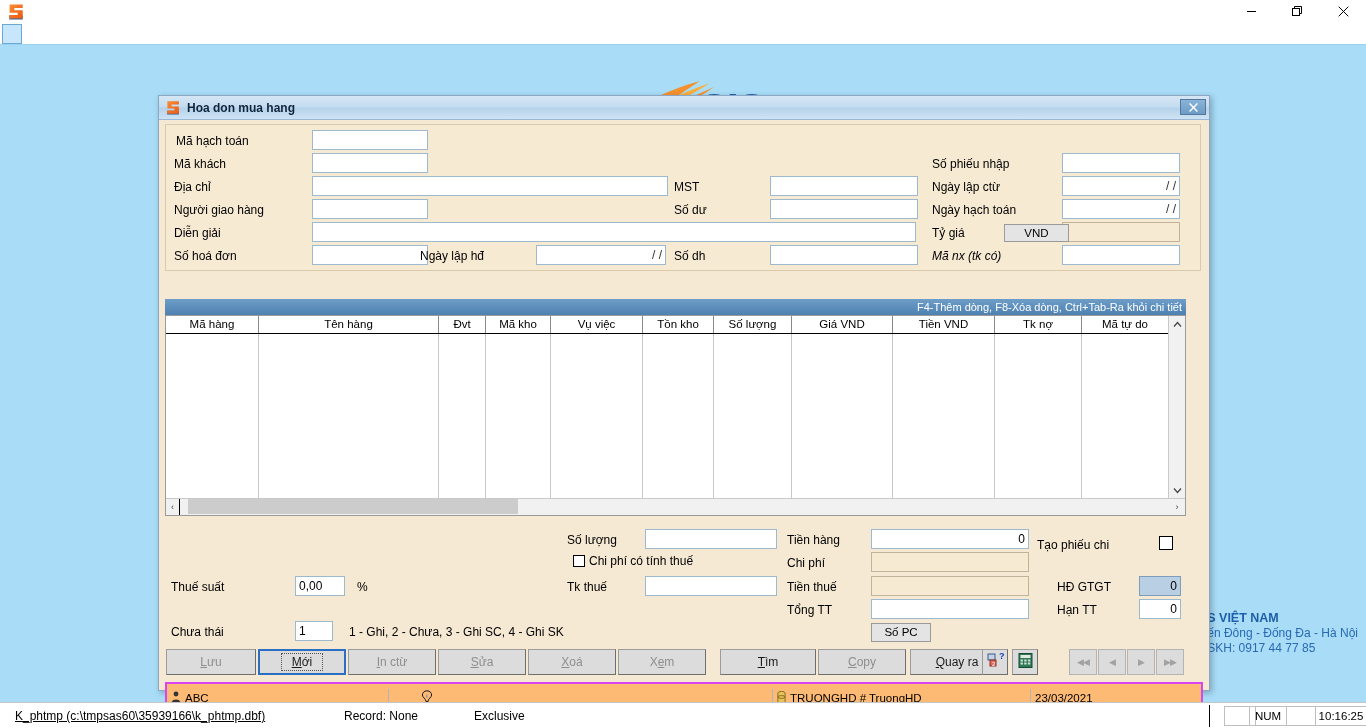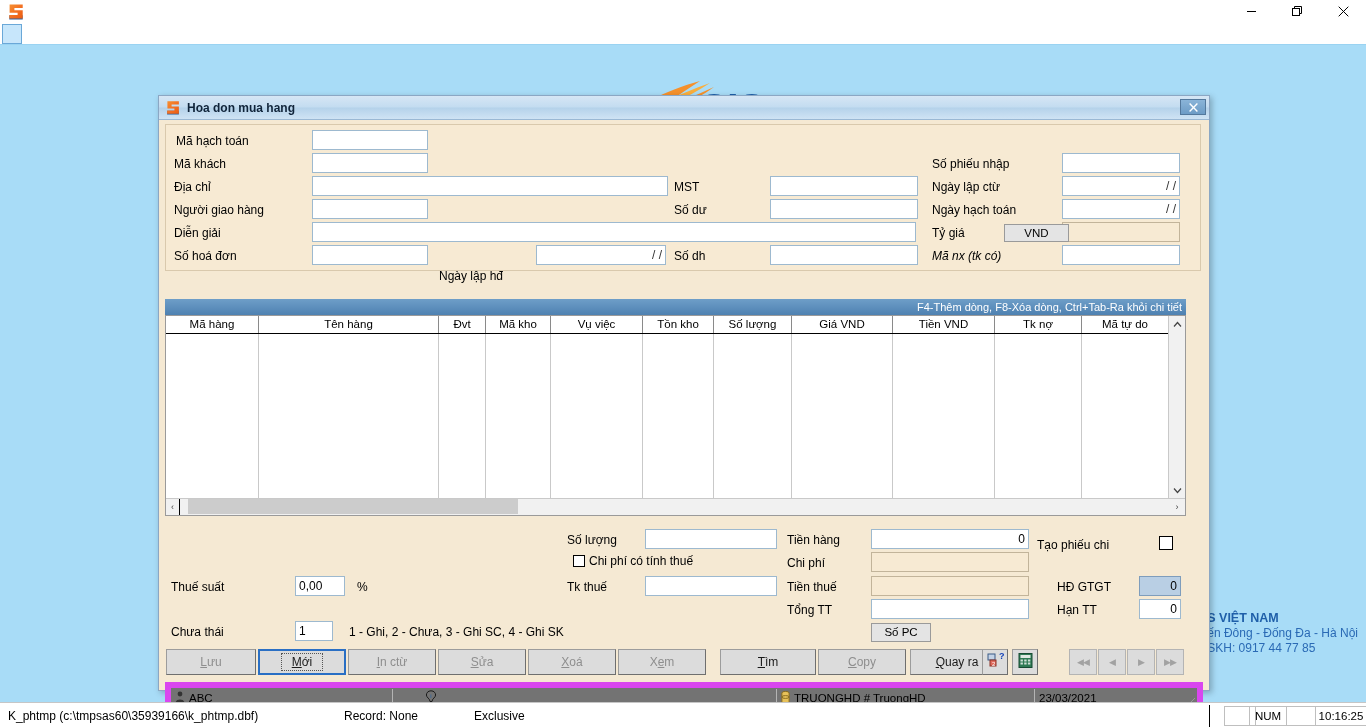--- a/index.html
+++ b/index.html
@@ -300,22 +300,22 @@
     position: absolute; top: 0; width: 28px; height: 26px;
     background: #dcdcdc; border: 1px solid #b4b4b4;
     display: flex; align-items: center; justify-content: center;
     color: #a2a2a2; font-size: 9px; letter-spacing: -1px;
   }
 
   
   #child-status {
     position: absolute; left: 6px; top: 562px;
     width: 1038px; height: 32px;
-    background: #737373;
-    border: 6px solid #d946ef;
+    background: #fdba74;
+    border: 2px solid #d946ef;
     display: flex; align-items: center;
   }
   .cs-cell {
     height: 18px; display: flex; align-items: center;
     font-size: 11.5px; color: #000;
     border-right: 1px solid #b4b4b4;
     padding-left: 4px; white-space: nowrap;
     flex: none; overflow: hidden;
   }
   #cs-grip {
@@ -423,21 +423,21 @@
           <div class="lbl" style="left:8px;  top:101px;">Diễn giải</div>
           <div class="lbl" style="left:8px;  top:124px;">Số hoá đơn</div>
 
           <div class="tb" style="left:146px; top:5px;   width:116px;"></div>
           <div class="tb" style="left:146px; top:28px;  width:116px;"></div>
           <div class="tb" style="left:146px; top:51px;  width:356px;"></div>
           <div class="tb" style="left:146px; top:74px;  width:116px;"></div>
           <div class="tb" style="left:146px; top:97px;  width:604px;"></div>
           <div class="tb" style="left:146px; top:120px; width:116px;"></div>
 
-          <div class="lbl" style="left:273px; top:124px;margin-top:20px;">Ngày lập hđ</div>
+          <div class="lbl" style="left:254px; top:124px;">Ngày lập hđ</div>
           <div class="tb dt" style="left:370px; top:120px; width:130px;">/ /</div>
 
           <div class="lbl" style="left:508px; top:55px;">MST</div>
           <div class="lbl" style="left:508px; top:78px;">Số dư</div>
           <div class="lbl" style="left:508px; top:124px;">Số dh</div>
 
           <div class="tb" style="left:604px; top:51px;  width:148px;"></div>
           <div class="tb" style="left:604px; top:74px;  width:148px;"></div>
           <div class="tb" style="left:604px; top:120px; width:148px;"></div>
 
@@ -643,21 +643,21 @@
               <line x1="11" y1="7" x2="7" y2="11" stroke="#9a9a9a" stroke-width="1"></line>
             </svg>
           </div>
         </div>
 
       </div>
     </div>
   </div>
 
   <div id="main-status">
-    <div class="ms-text" style="left:8px;">K_phtmp (c:\tmpsas60\35939166\k_phtmp.dbf)</div>
+    <div class="ms-text" style="left:15px;text-decoration:underline;">K_phtmp (c:\tmpsas60\35939166\k_phtmp.dbf)</div>
     <div class="ms-text" style="left:344px;">Record: None</div>
     <div class="ms-text" style="left:474px;">Exclusive</div>
     <div id="ms-sep"></div>
     <div class="ms-box" style="left:1224px; width:32px;"></div>
     <div class="ms-box" style="left:1249px; width:38px;">NUM</div>
     <div class="ms-box" style="left:1286px; width:30px;"></div>
     <div class="ms-box" style="left:1315px; width:51px; border-right:none;">10:16:25</div>
   </div>
 
 </div>

